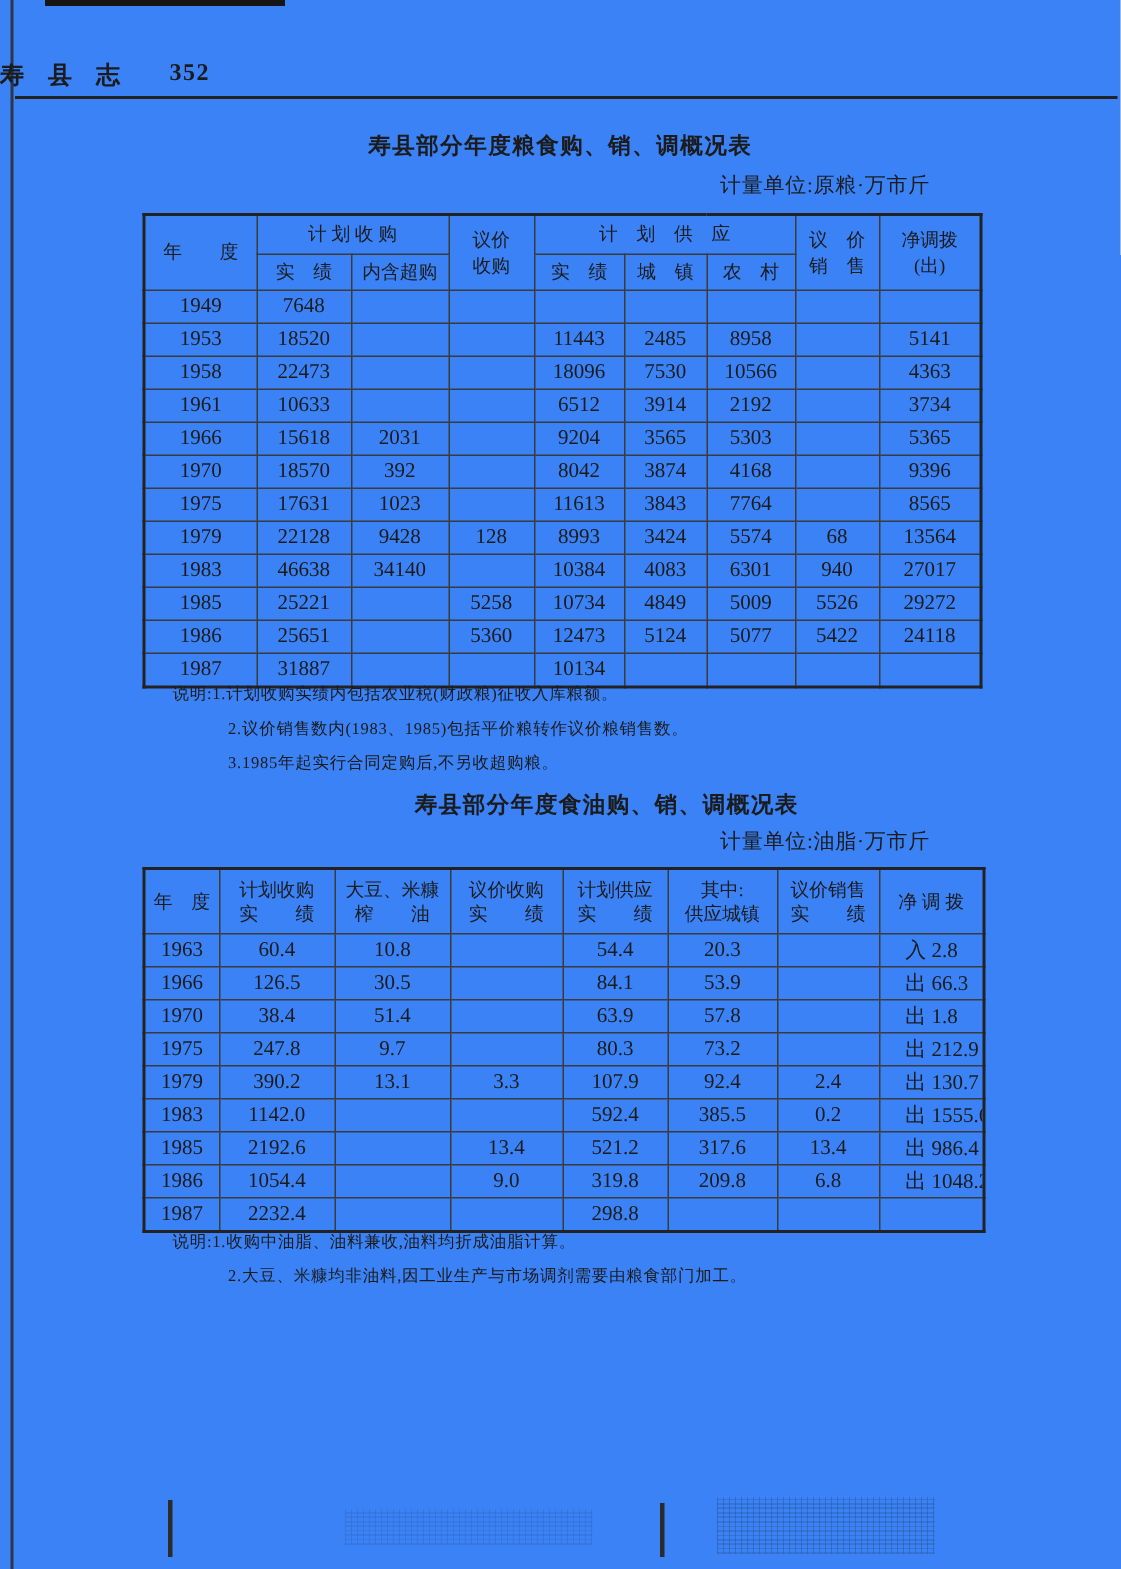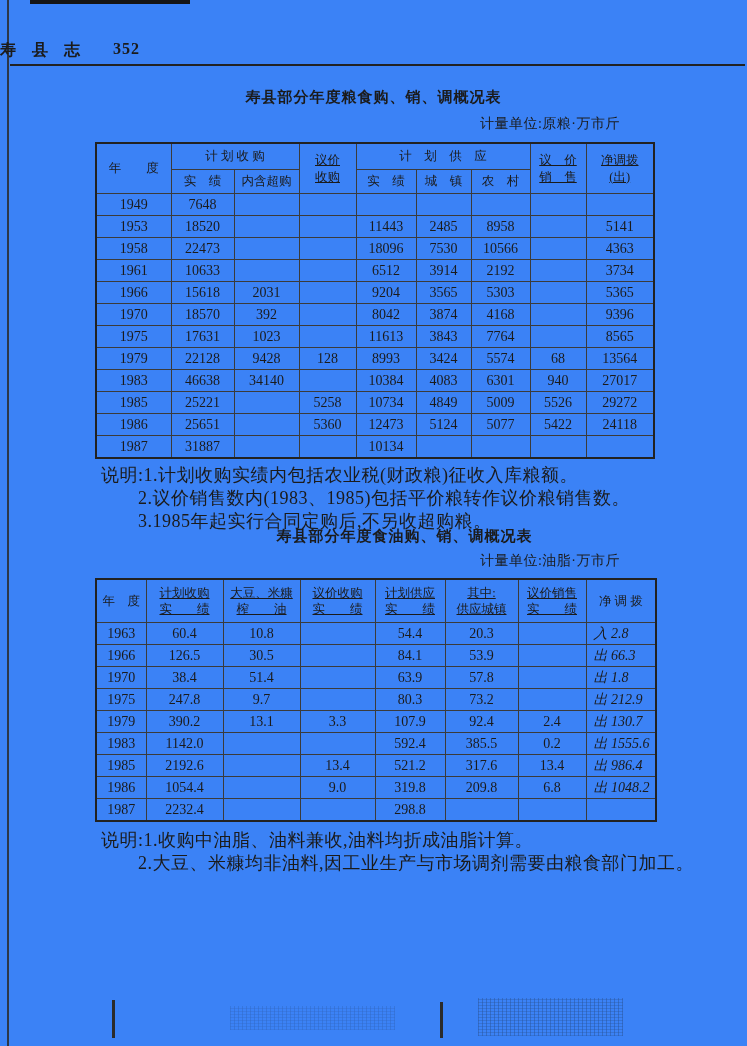--- a/index.html
+++ b/index.html
@@ -26,24 +26,24 @@
   
   table{position:absolute;border-collapse:collapse;table-layout:fixed;border:2px solid #222;}
   #table1{left:95px;top:142px;width:558px;}
   #table2{left:95px;top:578px;width:560px;}
   th,td{border:1px solid #3b3b3b;padding:0;text-align:center;font-weight:normal;overflow:hidden;white-space:nowrap;}
   th{font-size:12.5px;line-height:1.3;}
   td{font-size:14px;height:21px;}
   #table1 thead tr:first-child th{height:25px;}
   #table1 thead tr:last-child th{height:23px;}
   #table2 thead th{height:42px;}
-  #table2 td:last-child{text-align:left;padding-left:7px;font-style:italic;}
-  th .l{display:block;text-decoration:underline;}
-  
-  .notes{position:absolute;left:101px;font-size:18px;line-height:23px;letter-spacing:.5px;margin-top:12px;}
+  #table2 td:last-child{text-align:left;padding-left:17px;}
+  th .l{display:block;}
+  
+  .notes{position:absolute;left:115px;font-size:11px;line-height:23px;letter-spacing:.5px;}
   .t1-notes{top:452px;}
   .t2-notes{top:817px;}
   .note-line + .note-line{padding-left:37px;}
   
   .mark-v{position:absolute;width:3px;background:#2b2b2b;}
   .mark-v1{left:112px;top:1000px;height:38px;}
   .mark-v2{left:440px;top:1002px;height:36px;}
   .speckle{position:absolute;opacity:.35;
     background:
       repeating-linear-gradient(90deg, rgba(20,20,20,.5) 0 1px, transparent 1px 4px),

